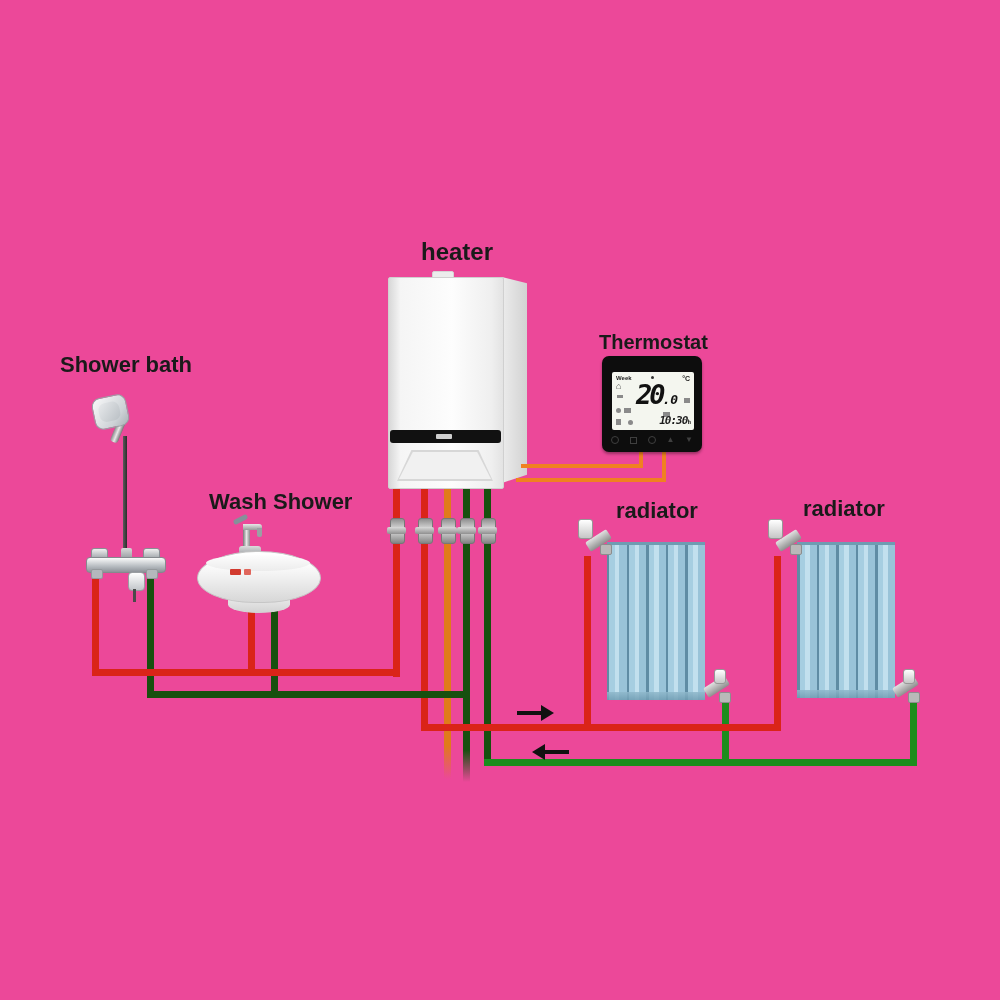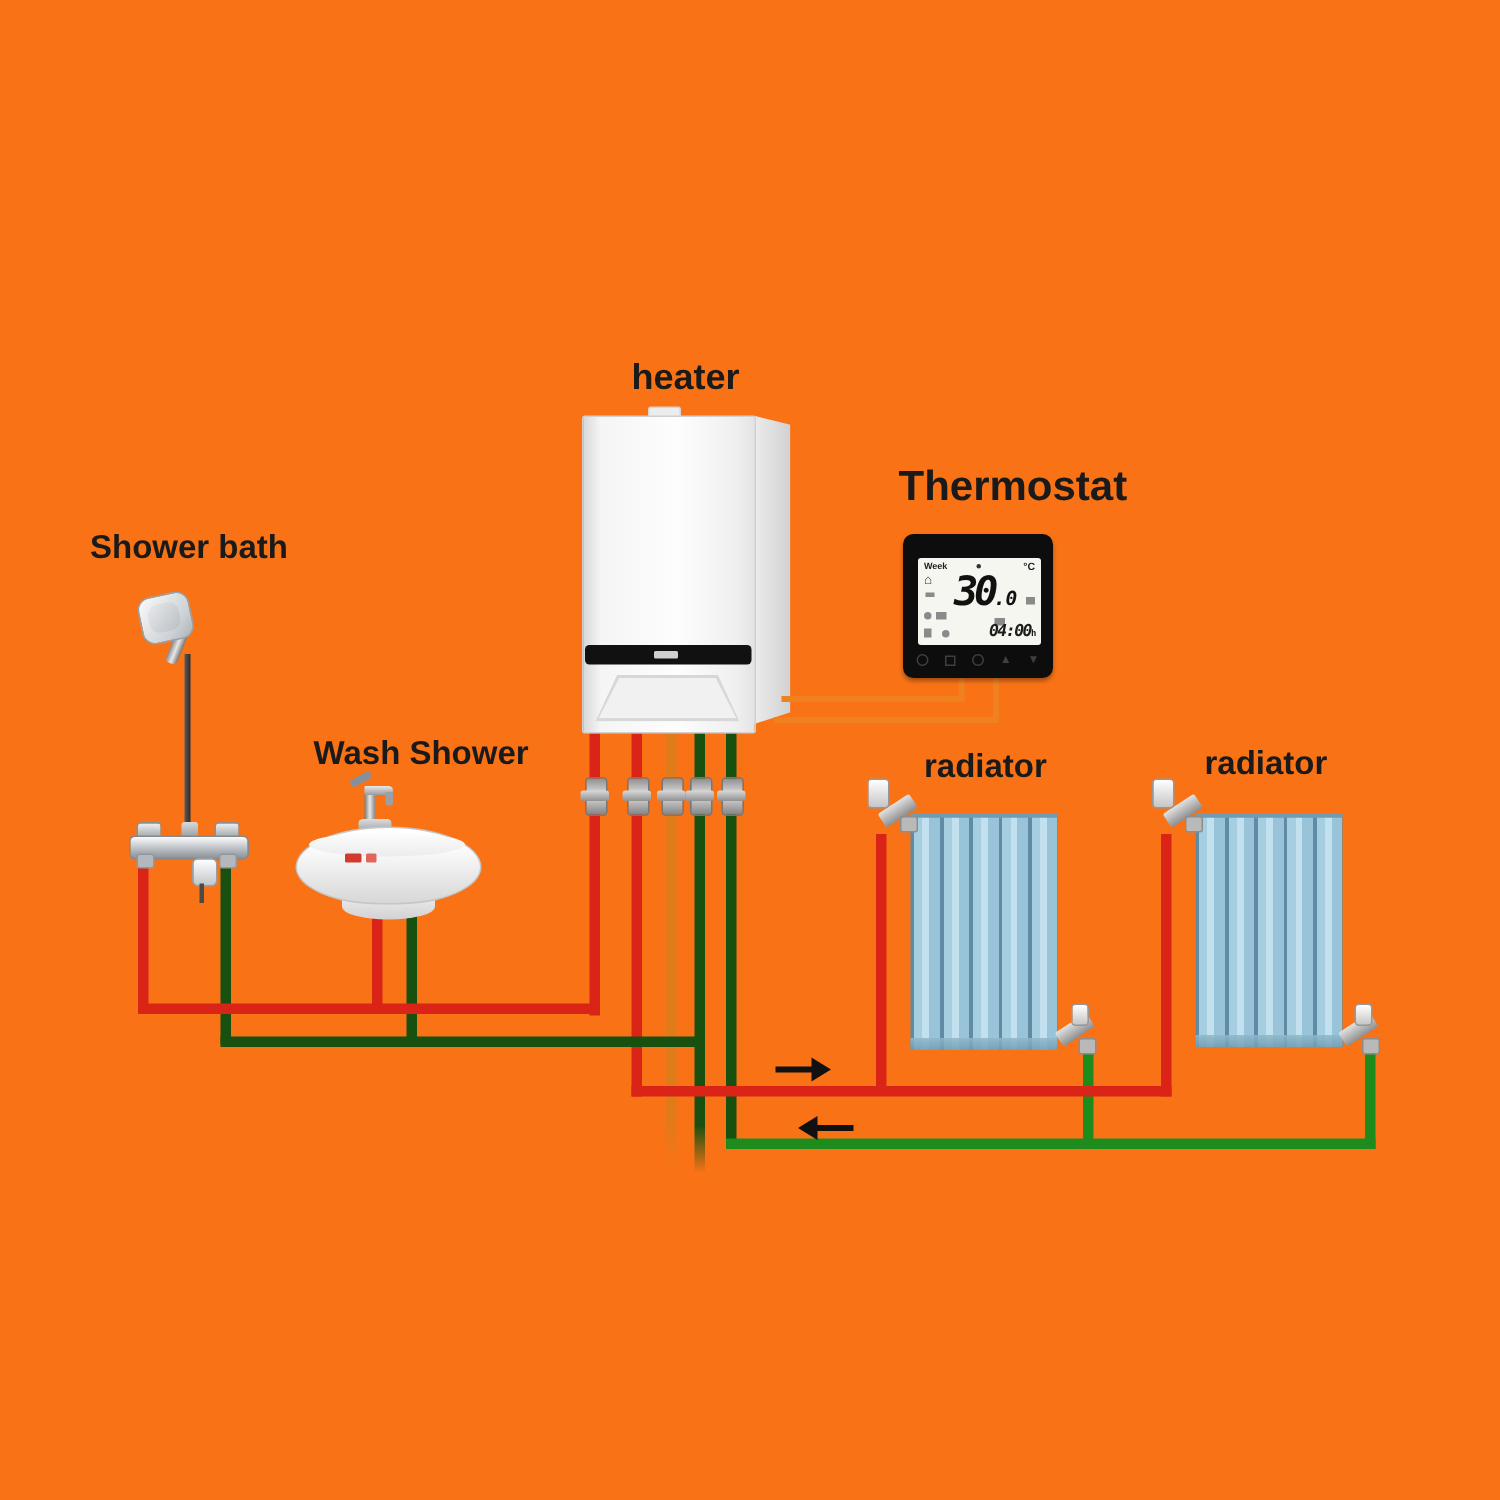--- a/index.html
+++ b/index.html
@@ -1,16 +1,16 @@
 <!DOCTYPE html>
 <html style="--c-hot_pipe: #da2418; --c-cold_pipe: #17500f; --c-return_pipe: #1d8c1d; --c-gas_pipe: #e07b1a; --c-wire: #f08120; --c-arrow: #111111; --c-label_text: #1a1a1a; --c-thermostat_body: #0d0d0d; --c-thermostat_screen: #f4f6ef; --c-radiator_body: #99c3d8; --c-radiator_edge: #5f8ca4;"><head>
 <meta charset="utf-8">
 <style>
   html,body{margin:0;padding:0;background:#fff;}
-  #stage{position:relative;width:1000px;height:1000px;background:#f97316;overflow:hidden;
+  #stage{position:relative;width:1000px;height:1000px;background:#ec4899;overflow:hidden;
          font-family:"Liberation Sans", sans-serif;}
   .label{position:absolute;font-weight:bold;color:var(--c-label_text,#1a1a1a);
          font-size:22px;letter-spacing:0px;}
   
   .pipe{position:absolute;}
   .hot{background:var(--c-hot_pipe,#da2418);}
   .cold{background:var(--c-cold_pipe,#17500f);}
   .ret{background:var(--c-return_pipe,#1d8c1d);}
   .gas{background:var(--c-gas_pipe,#e07b1a);}
   .fade-gas{background:linear-gradient(180deg,var(--c-gas_pipe,#e07b1a),rgba(224,123,26,0));}
@@ -178,43 +178,43 @@
   <div class="valve" style="left:441px;top:518px;">
       <div class="valve-band"></div>
     </div>
   <div class="valve" style="left:460px;top:518px;">
       <div class="valve-band"></div>
     </div>
   <div class="valve" style="left:481px;top:518px;">
       <div class="valve-band"></div>
     </div>
 
-  <div class="label" style="left:599px;top:308px;font-size:28px;">Thermostat</div>
+  <div class="label" style="left:599px;top:331px;font-size:20px;">Thermostat</div>
 
   <div class="wire" style="left:639px;top:450px;width:4px;height:17px;"></div>
   <div class="wire" style="left:521px;top:464px;width:122px;height:4px;"></div>
   <div class="wire" style="left:662px;top:450px;width:4px;height:31px;"></div>
   <div class="wire" style="left:516px;top:478px;width:150px;height:4px;"></div>
 
   <div class="tstat">
     <div class="tstat-screen">
       <div class="lcd-mode">Week</div>
       <div class="lcd-home">⌂</div>
       <div class="lcd-dot"></div>
-      <div class="lcd-temp"><span class="whole">30</span><span class="dec">.0</span></div>
+      <div class="lcd-temp"><span class="whole">20</span><span class="dec">.0</span></div>
       <div class="lcd-unit">°C</div>
 
       <div class="mini-icon" style="left:5px;top:23px;width:6px;height:3px;"></div>
       <div class="mini-icon" style="left:4px;top:36px;width:5px;height:5px;border-radius:50%;"></div>
       <div class="mini-icon" style="left:12px;top:36px;width:7px;height:5px;"></div>
       <div class="mini-icon" style="left:4px;top:47px;width:5px;height:6px;"></div>
       <div class="mini-icon" style="left:16px;top:48px;width:5px;height:5px;border-radius:50%;"></div>
       <div class="mini-icon" style="right:4px;top:26px;width:6px;height:5px;"></div>
       <div class="mini-icon" style="right:24px;top:40px;width:7px;height:5px;"></div>
-      <div class="lcd-time"><span>04:00</span><span class="lcd-timeunit">h</span></div>
+      <div class="lcd-time"><span>10:30</span><span class="lcd-timeunit">h</span></div>
     </div>
     <div class="tstat-btnrow">
       <div class="tbtn">
           <span class="ring"></span>
         </div>
       <div class="tbtn">
           <span class="sq"></span>
         </div>
       <div class="tbtn">
           <span class="ring"></span>

